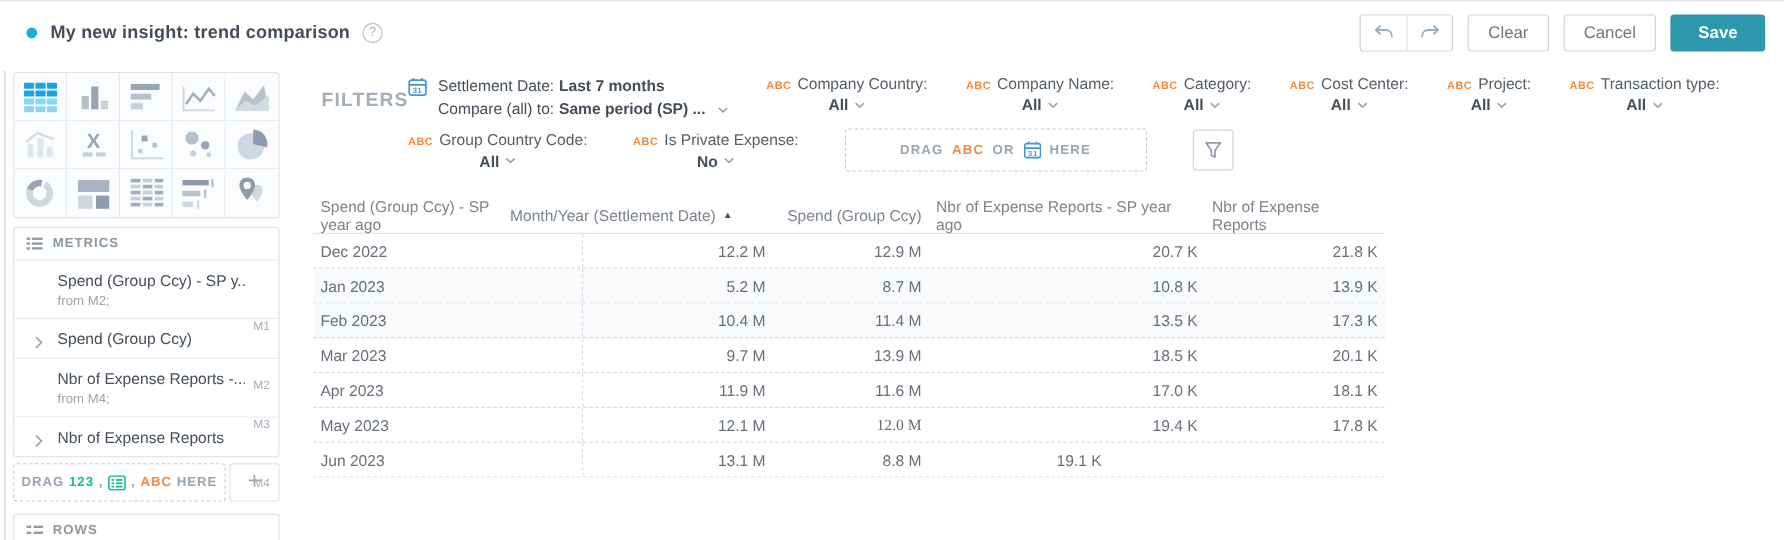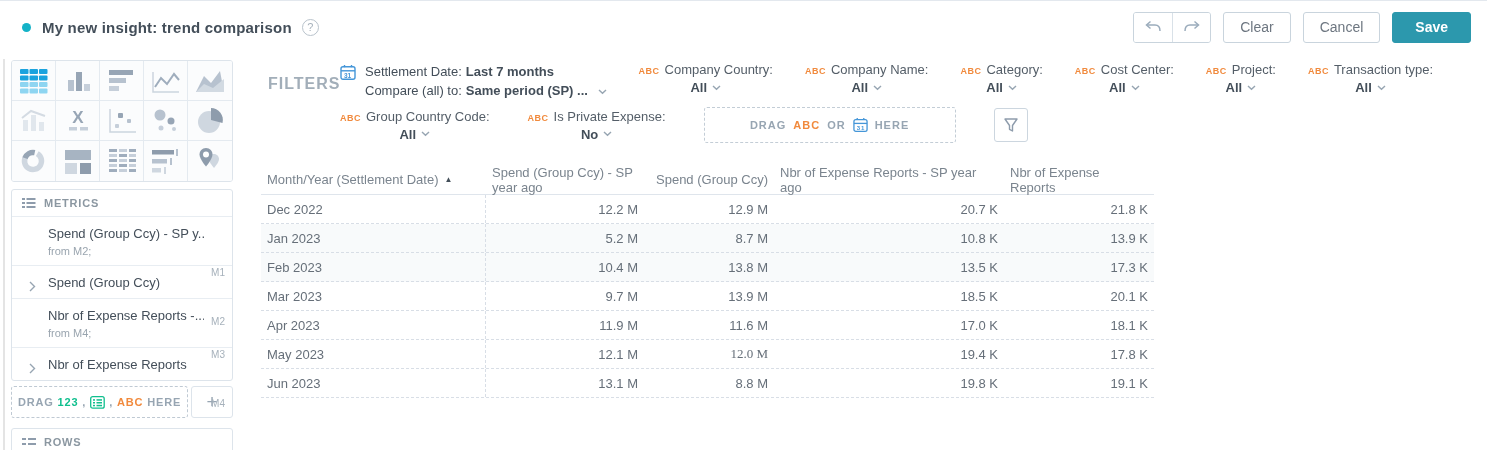--- a/index.html
+++ b/index.html
@@ -450,26 +450,26 @@
   </div>
   <div class="funnel-btn">
     <svg width="22" height="20" viewBox="0 0 22 20">
         <path d="M5 4 H17 L12.5 10.5 V16 L9.5 14.3 V10.5 Z" fill="none" stroke="#8e9cac" stroke-width="1.4" stroke-linejoin="round"></path>
       </svg>
   </div>
 </div>
 
 <div class="pivot">
   <div class="prow phead">
+      <div class="pcell num" style="width: 158px;">
+        <span>Spend (Group Ccy) - SP year ago</span>
+      </div>
       <div class="pcell" style="width: 225px;">
         <span>Month/Year (Settlement Date)</span>
         <span class="sort">▲</span>
-      </div>
-      <div class="pcell num" style="width: 158px;">
-        <span>Spend (Group Ccy) - SP year ago</span>
       </div>
       <div class="pcell num" style="width: 130px;">
         <span>Spend (Group Ccy)</span>
       </div>
       <div class="pcell num" style="width: 230px;">
         <span>Nbr of Expense Reports - SP year ago</span>
       </div>
       <div class="pcell num" style="width: 150px;">
         <span>Nbr of Expense Reports</span>
       </div>
@@ -485,21 +485,21 @@
       <div class="prow">
         <div class="pcell first" style="width: 225px;">Jan 2023</div>
         <div class="pcell num" style="width: 158px;">5.2 M</div>
         <div class="pcell num" style="width: 130px;">8.7 M</div>
         <div class="pcell num" style="width: 230px;">10.8 K</div>
         <div class="pcell num" style="width: 150px;">13.9 K</div>
       </div>
       <div class="prow">
         <div class="pcell first" style="width: 225px;">Feb 2023</div>
         <div class="pcell num" style="width: 158px;">10.4 M</div>
-        <div class="pcell num" style="width: 130px;">13.8 M</div>
+        <div class="pcell num" style="width: 130px;">11.4 M</div>
         <div class="pcell num" style="width: 230px;">13.5 K</div>
         <div class="pcell num" style="width: 150px;">17.3 K</div>
       </div>
       <div class="prow">
         <div class="pcell first" style="width: 225px;">Mar 2023</div>
         <div class="pcell num" style="width: 158px;">9.7 M</div>
         <div class="pcell num" style="width: 130px;">13.9 M</div>
         <div class="pcell num" style="width: 230px;">18.5 K</div>
         <div class="pcell num" style="width: 150px;">20.1 K</div>
       </div>
@@ -514,17 +514,16 @@
         <div class="pcell first" style="width: 225px;">May 2023</div>
         <div class="pcell num" style="width: 158px;">12.1 M</div>
         <div class="pcell num" style="width: 130px; font-family: Liberation Serif, serif;">12.0 M</div>
         <div class="pcell num" style="width: 230px;">19.4 K</div>
         <div class="pcell num" style="width: 150px;">17.8 K</div>
       </div>
       <div class="prow">
         <div class="pcell first" style="width: 225px;">Jun 2023</div>
         <div class="pcell num" style="width: 158px;">13.1 M</div>
         <div class="pcell num" style="width: 130px;">8.8 M</div>
-        <div class="pcell num" style="width: 230px;">19.8 K</div>
         <div class="pcell num" style="width: 150px;">19.1 K</div>
       </div>
     </div>
 </div>
 
 </body></html>

